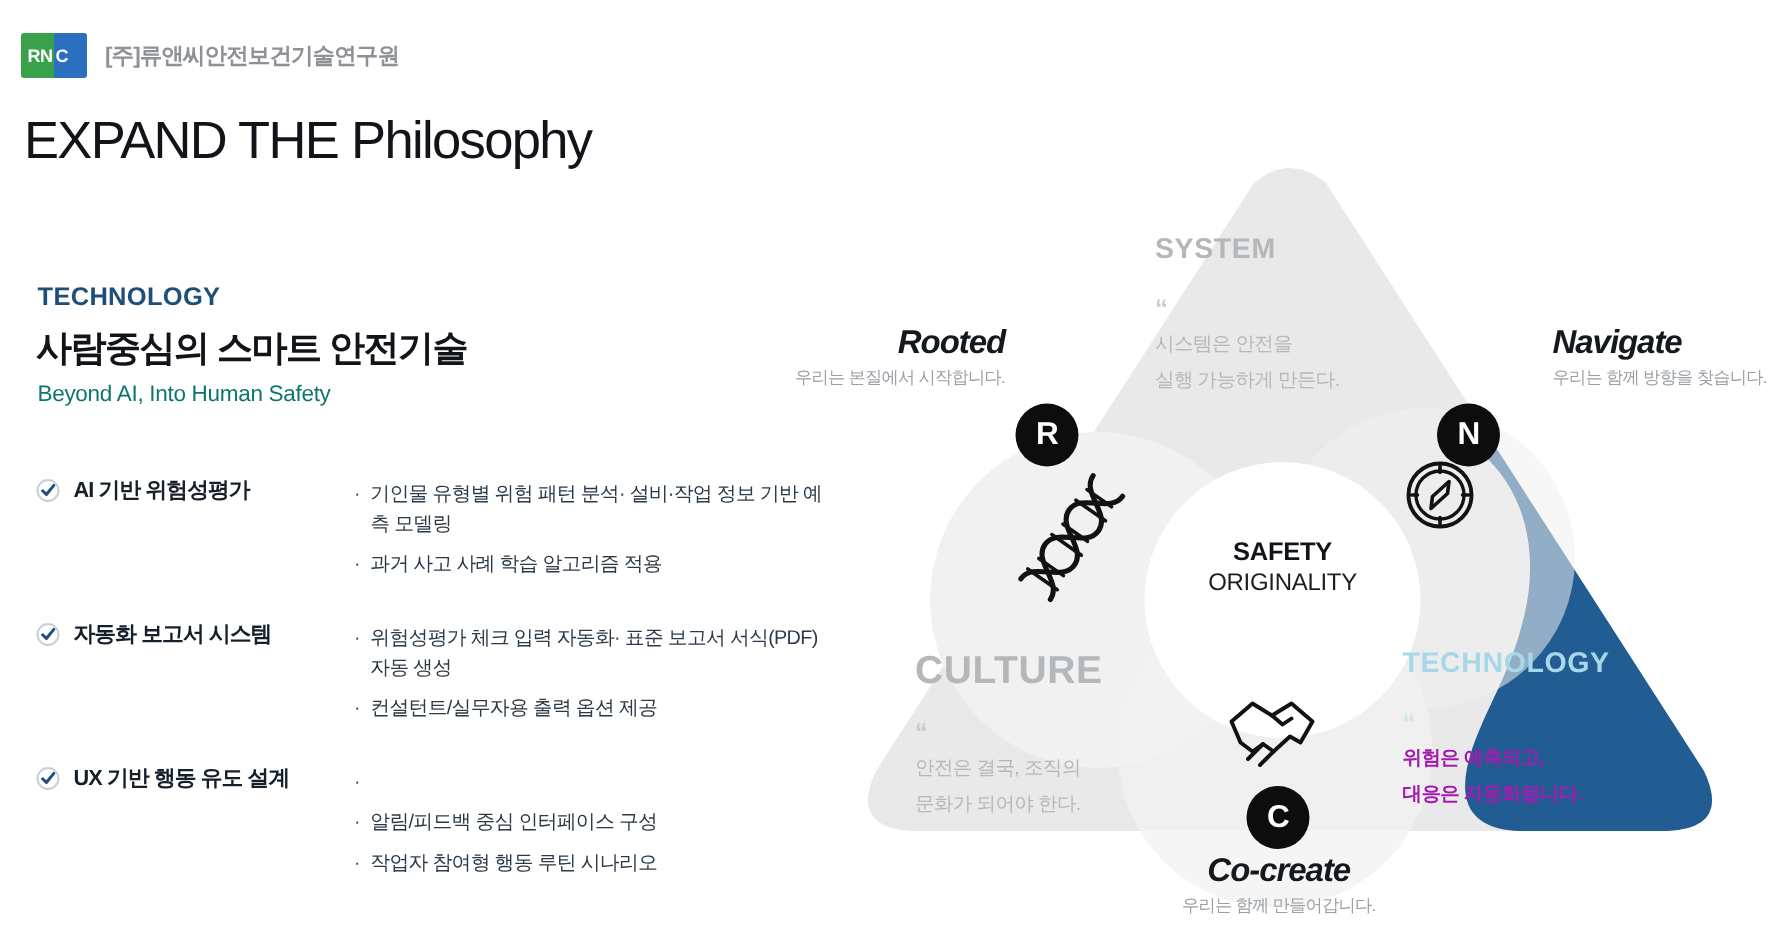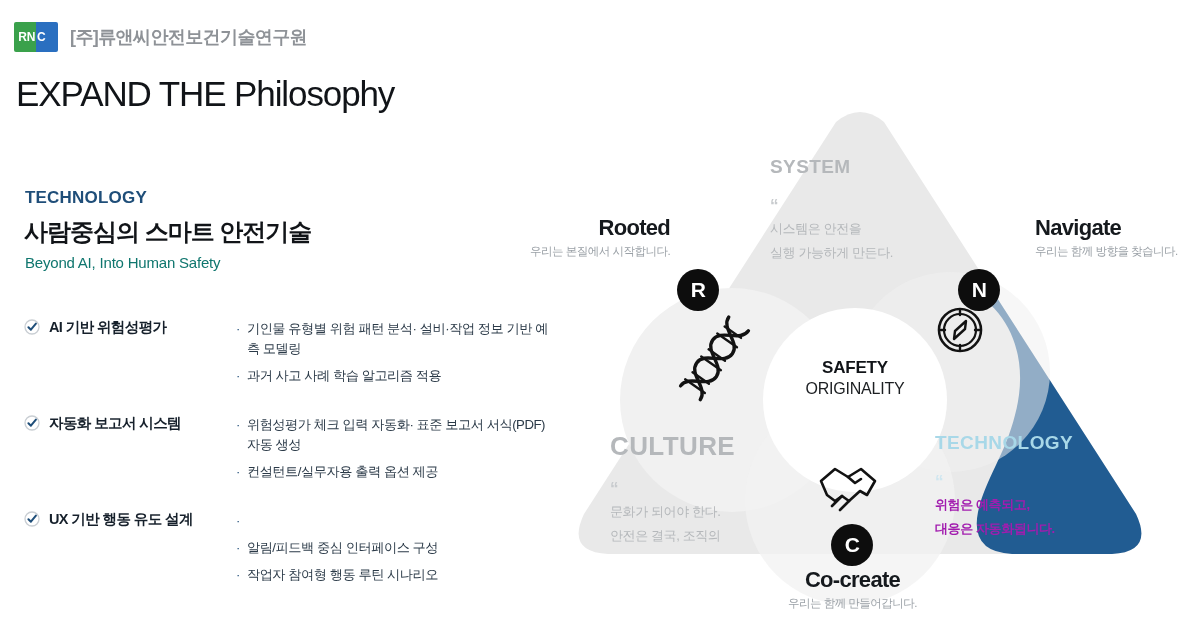--- a/index.html
+++ b/index.html
@@ -27,21 +27,21 @@
     display: flex; align-items: center; justify-content: flex-end;
     padding-right: 1px; letter-spacing: -0.3px;
   }
   .logo-right {
     width: 22px; background: #2a6fc0;
     color: #ffffff; font-weight: 700; font-size: 12px;
     display: flex; align-items: center; justify-content: flex-start;
     padding-left: 1px; letter-spacing: -0.3px;
   }
   .brand-name {
-    font-size: 18px; font-weight: 700; color: #8e9297;
+    font-size: 15px; font-weight: 700; color: #8e9297;
     letter-spacing: -0.6px;
   }
 
   .page-title {
     position: absolute; left: 16px; top: 74px;
     font-size: 35px; font-weight: 400; color: #111418;
     letter-spacing: -1.1px;
   }
 
   
@@ -83,21 +83,21 @@
     color: #1f4e79; font-size: 13px; line-height: 1.52; flex: 0 0 auto;
   }
 
   
   .diagram { position: absolute; left: 560px; top: 100px; width: 600px; height: 520px; }
   .diagram svg { display: block; }
 
   .lbl { position: absolute; }
   .lbl .name {
     font-size: 22px; font-weight: 800; color: #15191d; letter-spacing: -0.7px;
-    white-space: nowrap; line-height: 1.1;
+    white-space: nowrap; line-height: 1.1; font-style: italic;
   }
   .lbl .desc {
     font-size: 11.5px; color: #9aa0a6; letter-spacing: -0.5px;
     white-space: nowrap; margin-top: 4px;
   }
 
   .lbl-rooted { left: 530px; top: 216px; text-align: right; }
   .lbl-rooted .name { text-align: right; }
   .lbl-rooted .desc { text-align: right; }
   .lbl-navigate { left: 1035px; top: 216px; text-align: left; }
@@ -289,22 +289,22 @@
   <div class="pillar pillar-system">
     <div class="ptitle">SYSTEM</div>
     <div class="pquote">“</div>
     <div class="ptext">시스템은 안전을</div>
     <div class="ptext">실행 가능하게 만든다.</div>
   </div>
 
   <div class="pillar pillar-culture">
     <div class="ptitle">CULTURE</div>
     <div class="pquote">“</div>
+    <div class="ptext">안전은 결국, 조직의</div>
     <div class="ptext">문화가 되어야 한다.</div>
-    <div class="ptext">안전은 결국, 조직의</div>
   </div>
 
   <div class="pillar pillar-technology">
     <div class="ptitle">TECHNOLOGY</div>
     <div class="pquote">“</div>
     <div class="ptext">위험은 예측되고,</div>
     <div class="ptext">대응은 자동화됩니다.</div>
   </div>
 
   <div class="core">

